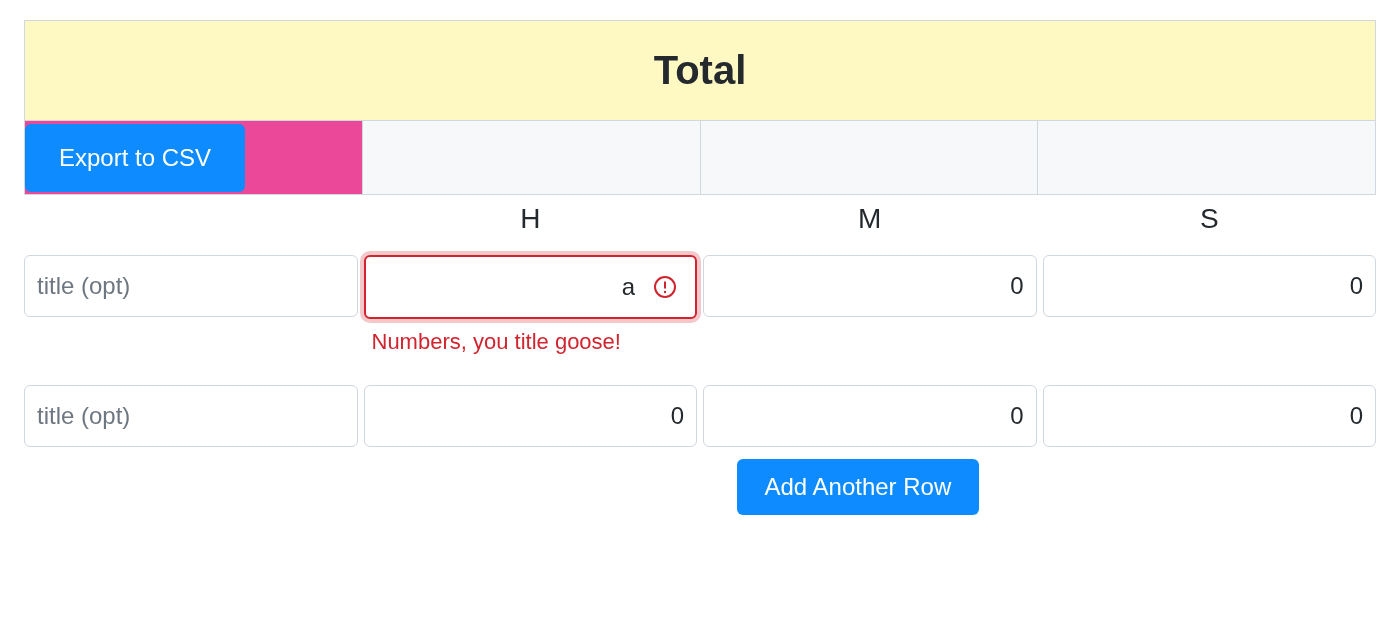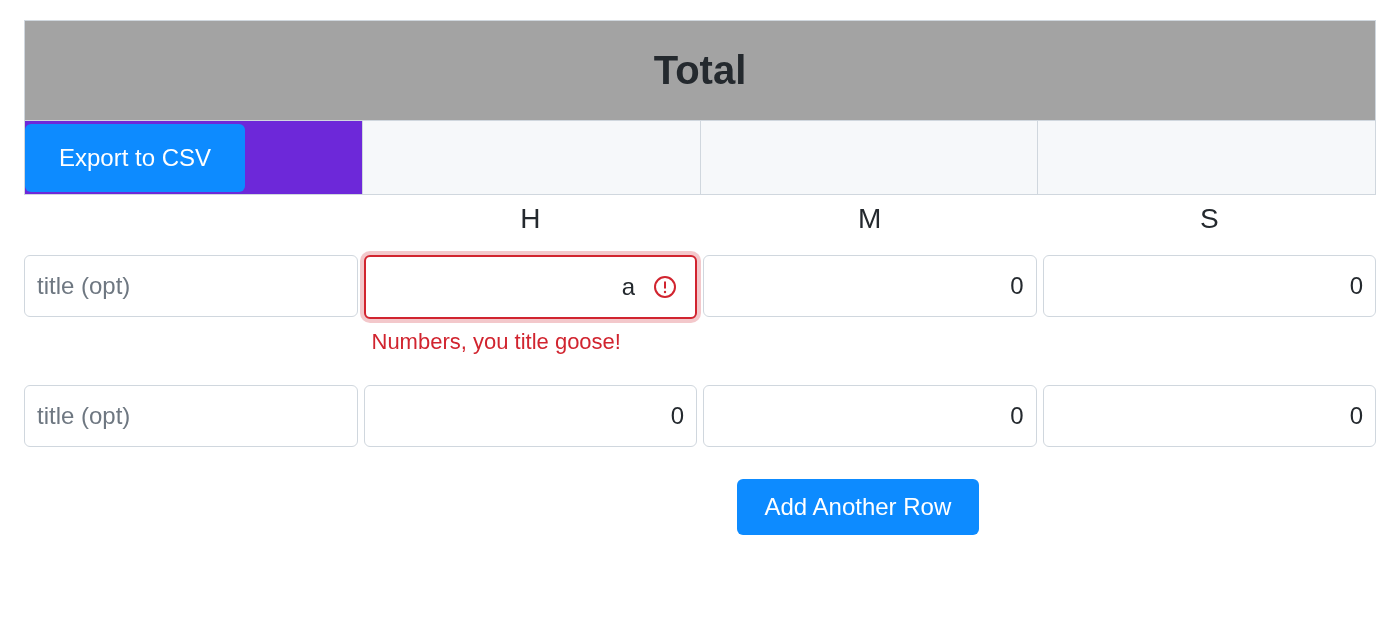--- a/index.html
+++ b/index.html
@@ -9,51 +9,50 @@
       color: #24292e;
       padding: 20px 24px;
     }
     .top-table {
       width: 100%;
       border-collapse: collapse;
       margin-bottom: 8px;
     }
     .top-title-cell {
       border: 1px solid #d0d7de;
-      background: #a3a3a3;
+      background: #fef9c3;
       text-align: center;
       font-weight: 700;
       font-size: 40px;
       padding: 16px 0;
       height: 100px;
     }
     .top-subrow td {
       border: 1px solid #d0d7de;
       background: #f6f8fa;
       height: 74px;
       padding: 0;
       position: relative;
     }
     .top-subrow td:first-child {
-      background: #6d28d9;
+      background: #ec4899;
       padding: 0;
     }
     .btn {
       display: inline-flex;
       align-items: center;
       justify-content: center;
       background: #0d8bff;
       color: #fff;
       border: none;
       border-radius: 6px;
       font-size: 24px;
       font-weight: 500;
       padding: 14px 28px;
       cursor: pointer;
-      margin-top: 20px;
     }
     .export-btn {
       margin: 0;
       border-radius: 6px;
       padding: 20px 34px;
     }
     .data-row {
       display: flex;
       gap: 6px;
       margin-bottom: 12px;

